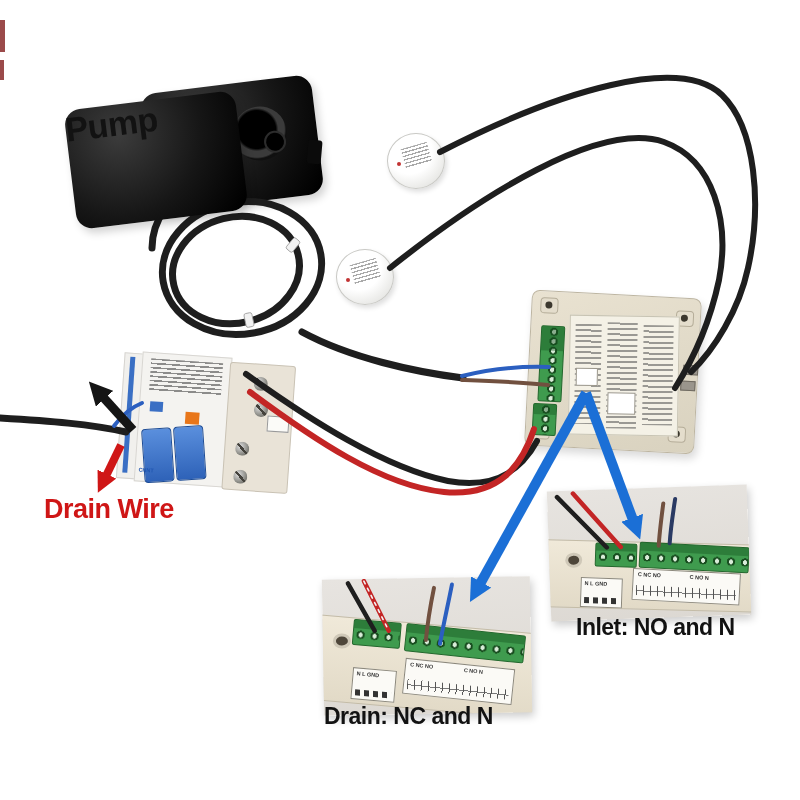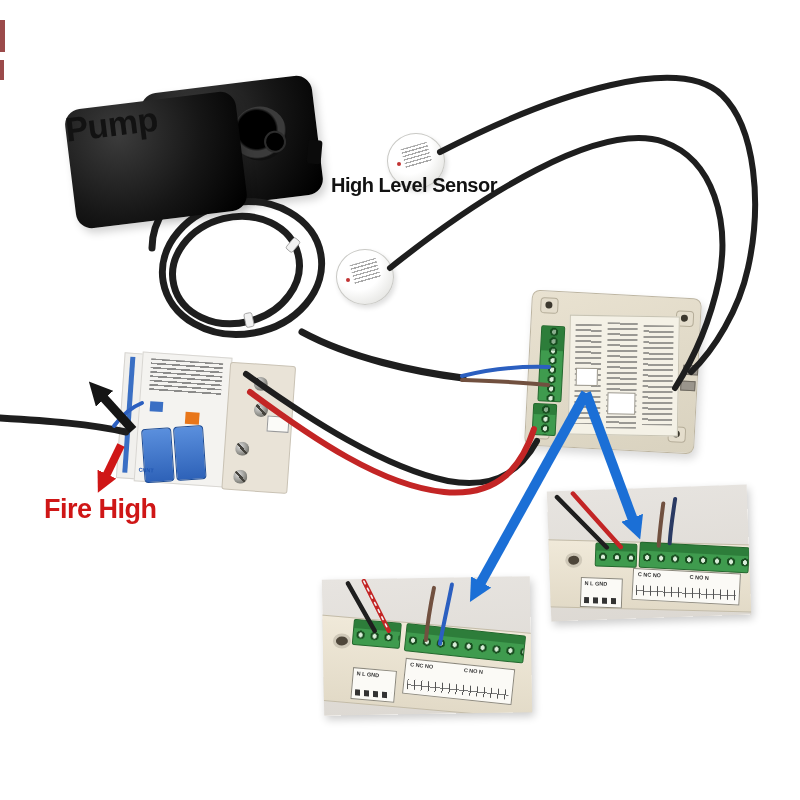--- a/index.html
+++ b/index.html
@@ -252,15 +252,16 @@
     <path class="w-cable" stroke-width="6" d="M 246,374 C 310,420 385,468 448,481 C 502,491 525,463 537,441"></path>
     <path class="w-red" stroke-width="6" d="M 250,392 C 312,438 382,486 444,492 C 500,497 522,465 534,429"></path>
 
     <line class="ar-black" x1="133" y1="430" x2="103" y2="397" stroke-width="9" marker-end="url(#mBlack)"></line>
     <line class="ar-red" x1="121" y1="445" x2="106" y2="476" stroke-width="8" marker-end="url(#mRed)"></line>
     <line class="ar-blue" x1="586" y1="393" x2="480" y2="584" stroke-width="10" marker-end="url(#mBlue)"></line>
     <line class="ar-blue" x1="586" y1="393" x2="633" y2="520" stroke-width="10" marker-end="url(#mBlue)"></line>
   </svg>
 
   <div class="cap pump">Pump</div>
-  <div class="cap high">High Level Sensor</div>
-  <div class="cap fire">Fire High</div>
+  <div class="cap fire">Drain Wire</div>
+  <div class="cap drain">Drain: NC and N</div>
+  <div class="cap inlet">Inlet: NO and N</div>
 </div>
 
 </body></html>

